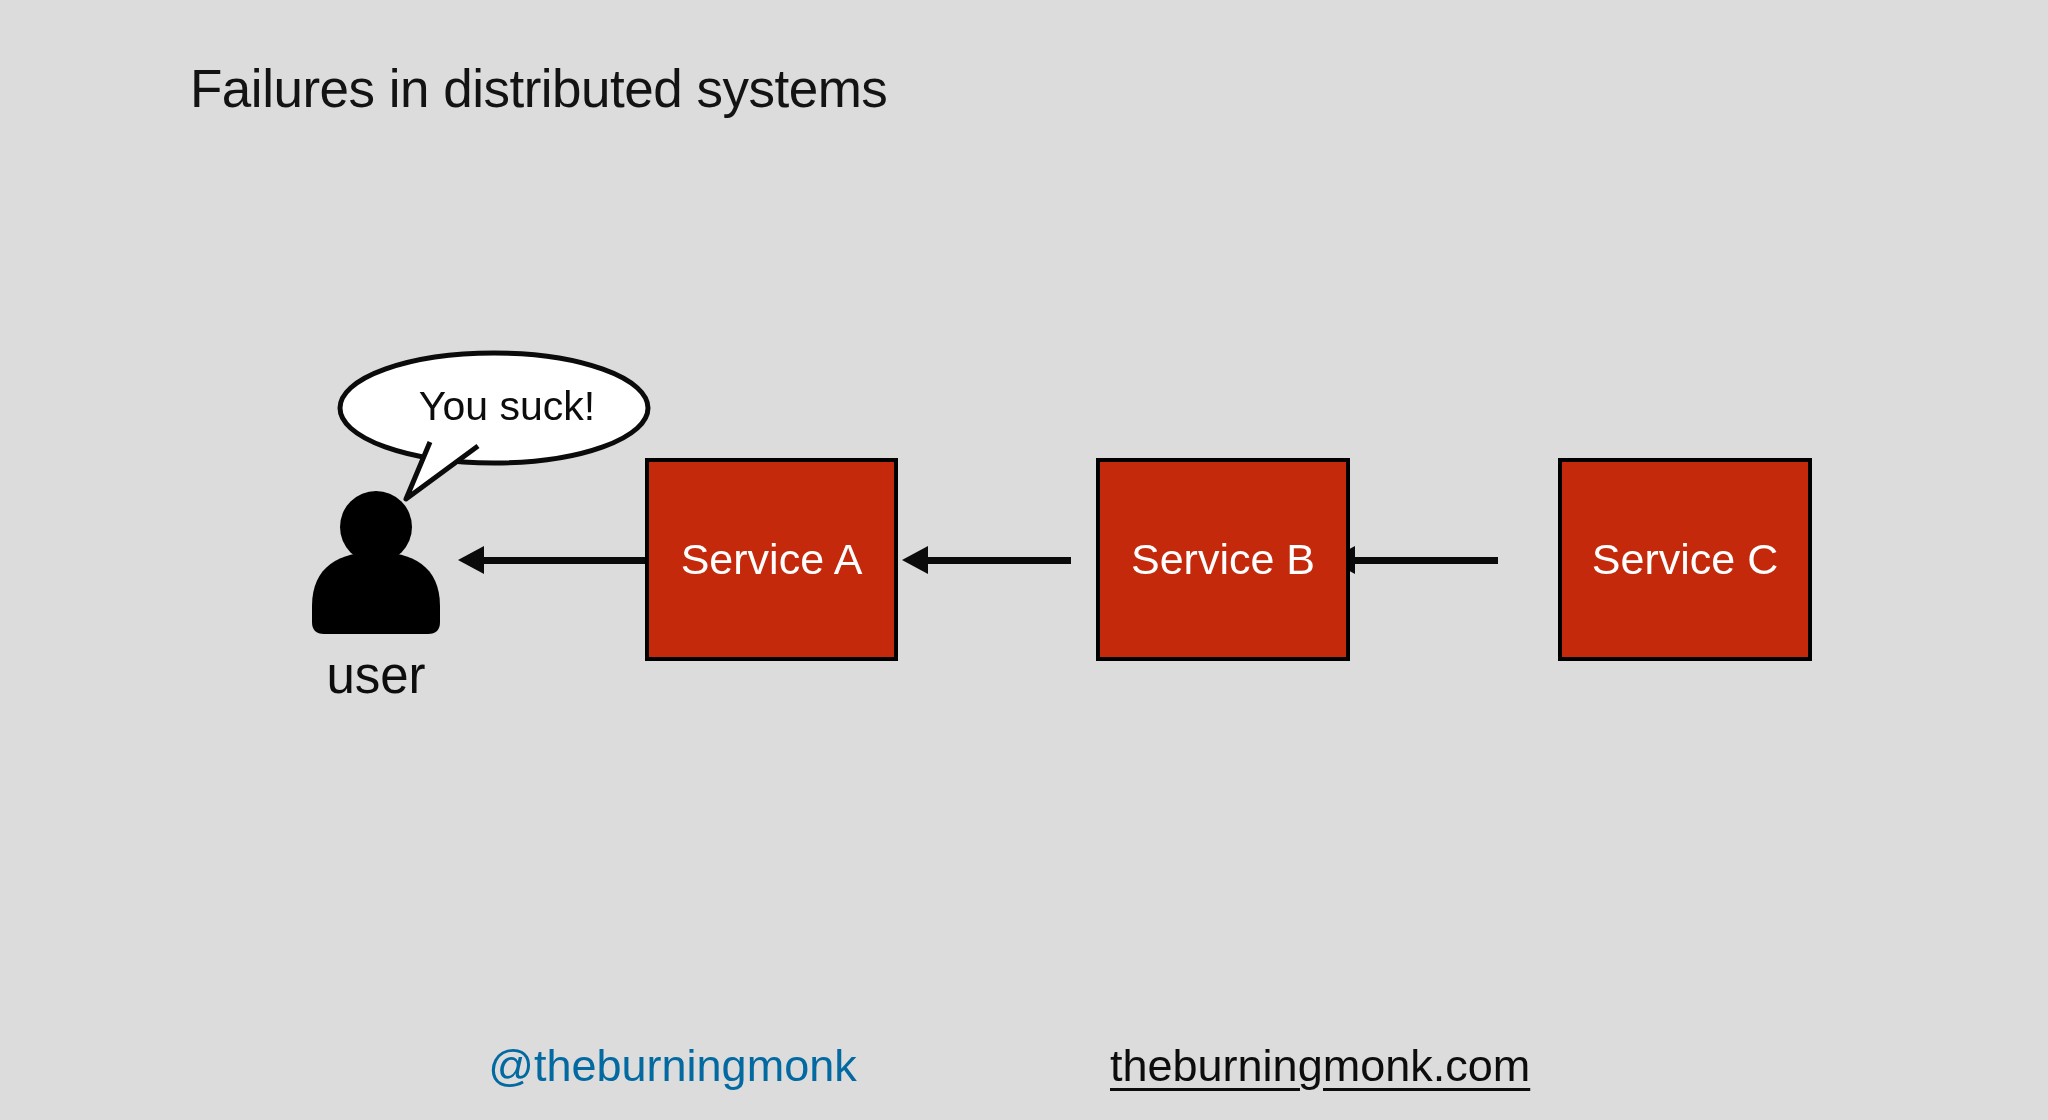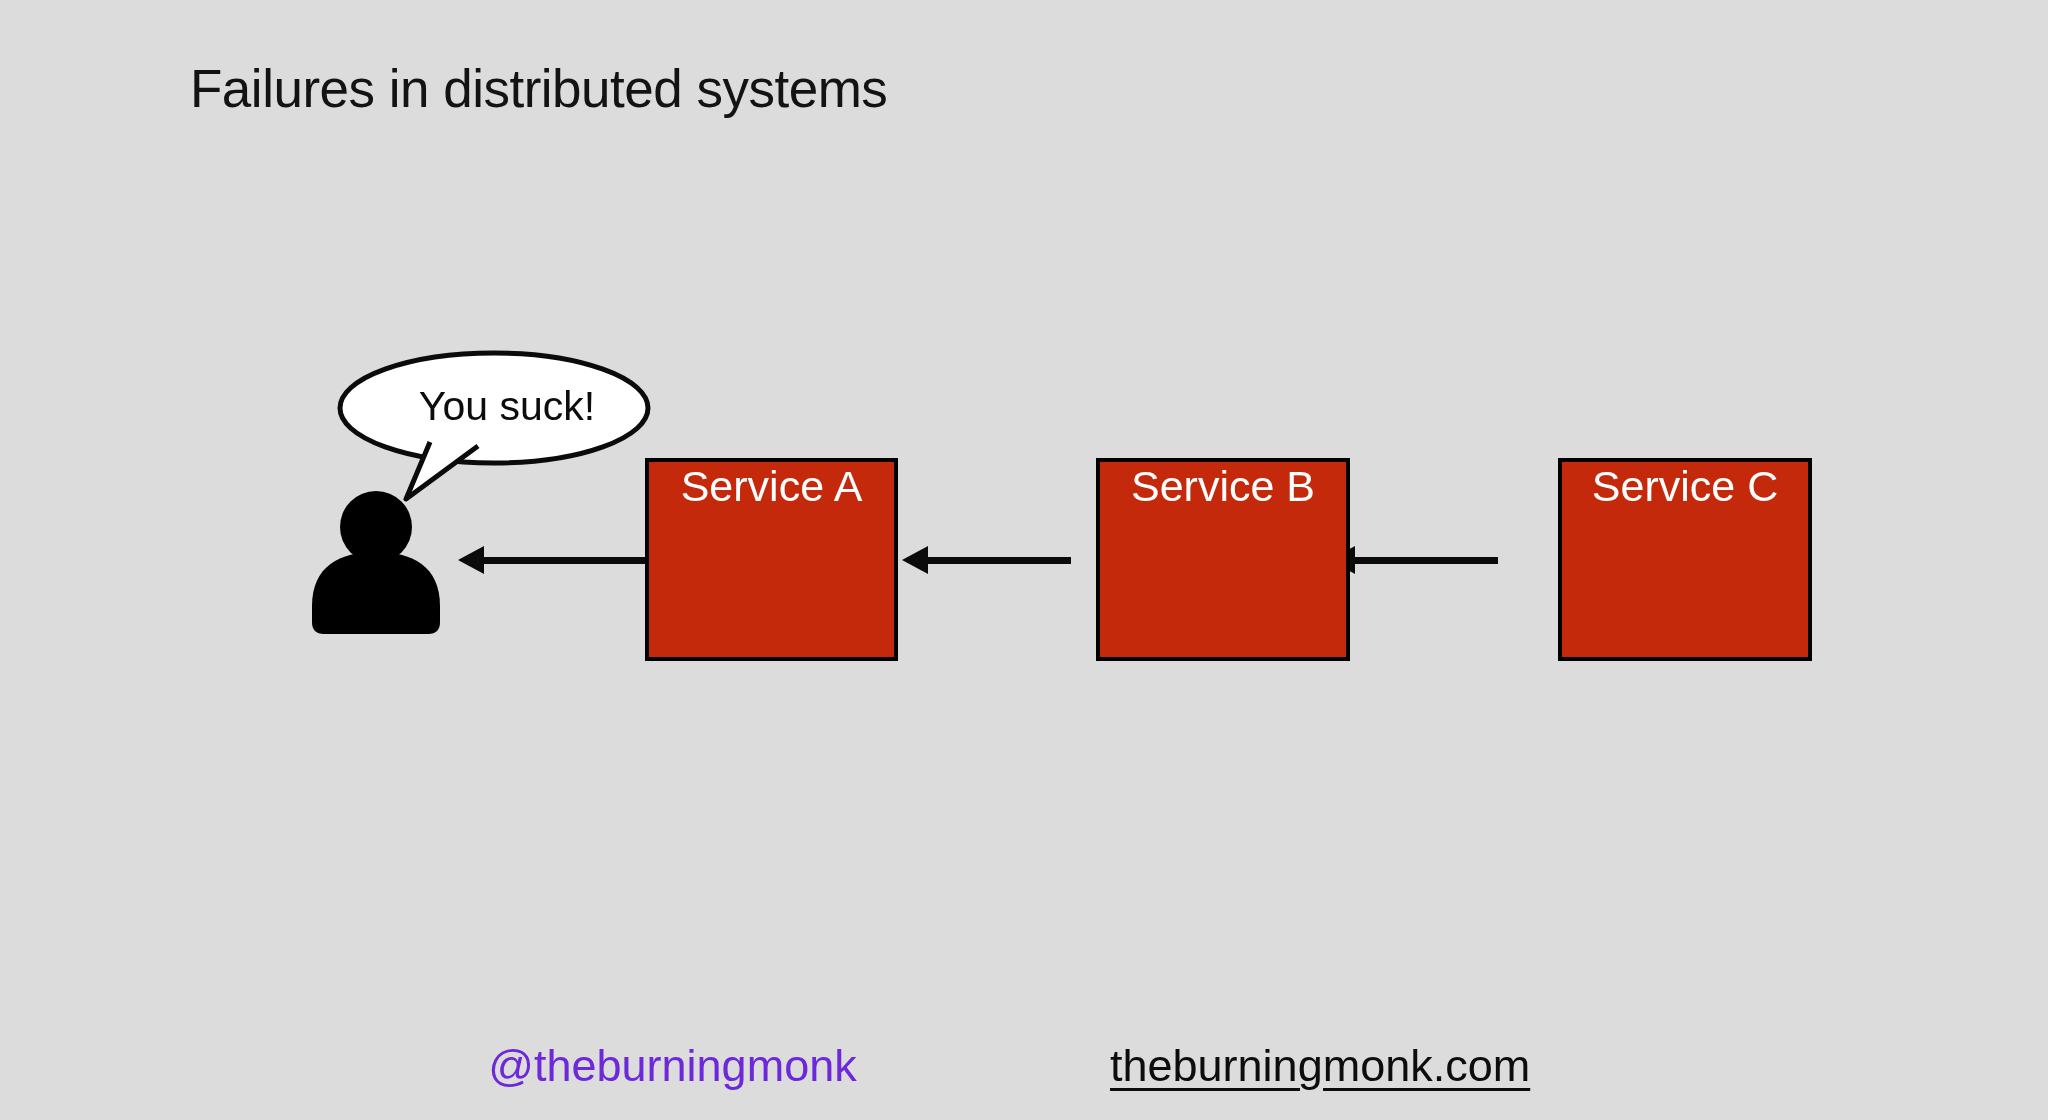--- a/index.html
+++ b/index.html
@@ -50,21 +50,21 @@
     font-size: 51px;
     color: #0d0d0d;
   }
   .service-box {
     position: absolute;
     top: 458px;
     height: 203px;
     background: var(--service-box-color);
     border: 4px solid var(--service-box-border);
     display: flex;
-    align-items: flex-start;
+    align-items: center;
     justify-content: center;
   }
   .service-box .service-label {
     font-size: 43px;
     color: var(--service-text-color);
     white-space: nowrap;
   }
   .box-a { left: 645px; width: 253px; }
   .box-b { left: 1096px; width: 254px; }
   .box-c { left: 1558px; width: 254px; }
@@ -90,21 +90,21 @@
     border-width: 14px 26px 14px 0;
     border-color: transparent #0b0b0b transparent transparent;
   }
   .footer-handle {
     position: absolute;
     left: 400px;
     top: 1040px;
     width: 545px;
     text-align: center;
     font-size: 45px;
-    color: #6d28d9;
+    color: #0369a1;
     white-space: nowrap;
   }
   .footer-site {
     position: absolute;
     left: 1110px;
     top: 1040px;
     width: 420px;
     text-align: center;
     font-size: 45px;
     color: #0d0d0d;
@@ -126,20 +126,21 @@
     <ellipse cx="494" cy="408" rx="154" ry="55" fill="#ffffff" stroke="#0b0b0b" stroke-width="5"></ellipse>
     <path d="M 430 442 L 406 499 L 478 446 Z" fill="#ffffff" stroke="none"></path>
     <path d="M 430 442 L 406 499 L 478 446" fill="none" stroke="#0b0b0b" stroke-width="5" stroke-linejoin="round"></path>
   </svg>
   <div class="bubble-text">You suck!</div>
 
   <svg class="person-svg" width="170" height="165" viewBox="295 478 170 165" xmlns="http://www.w3.org/2000/svg">
     <circle cx="376" cy="527" r="36" fill="#000000"></circle>
     <path d="M 312 622 V 606 C 312 566 340 552 376 552 C 412 552 440 566 440 606 V 622 Q 440 634 428 634 H 324 Q 312 634 312 622 Z" fill="#000000"></path>
   </svg>
+  <div class="user-label">user</div>
 
   <div class="arrow arrow-1">
     <div class="arrow-line"></div>
     <div class="arrow-head"></div>
   </div>
   <div class="arrow arrow-2">
     <div class="arrow-line"></div>
     <div class="arrow-head"></div>
   </div>
   <div class="arrow arrow-3">

